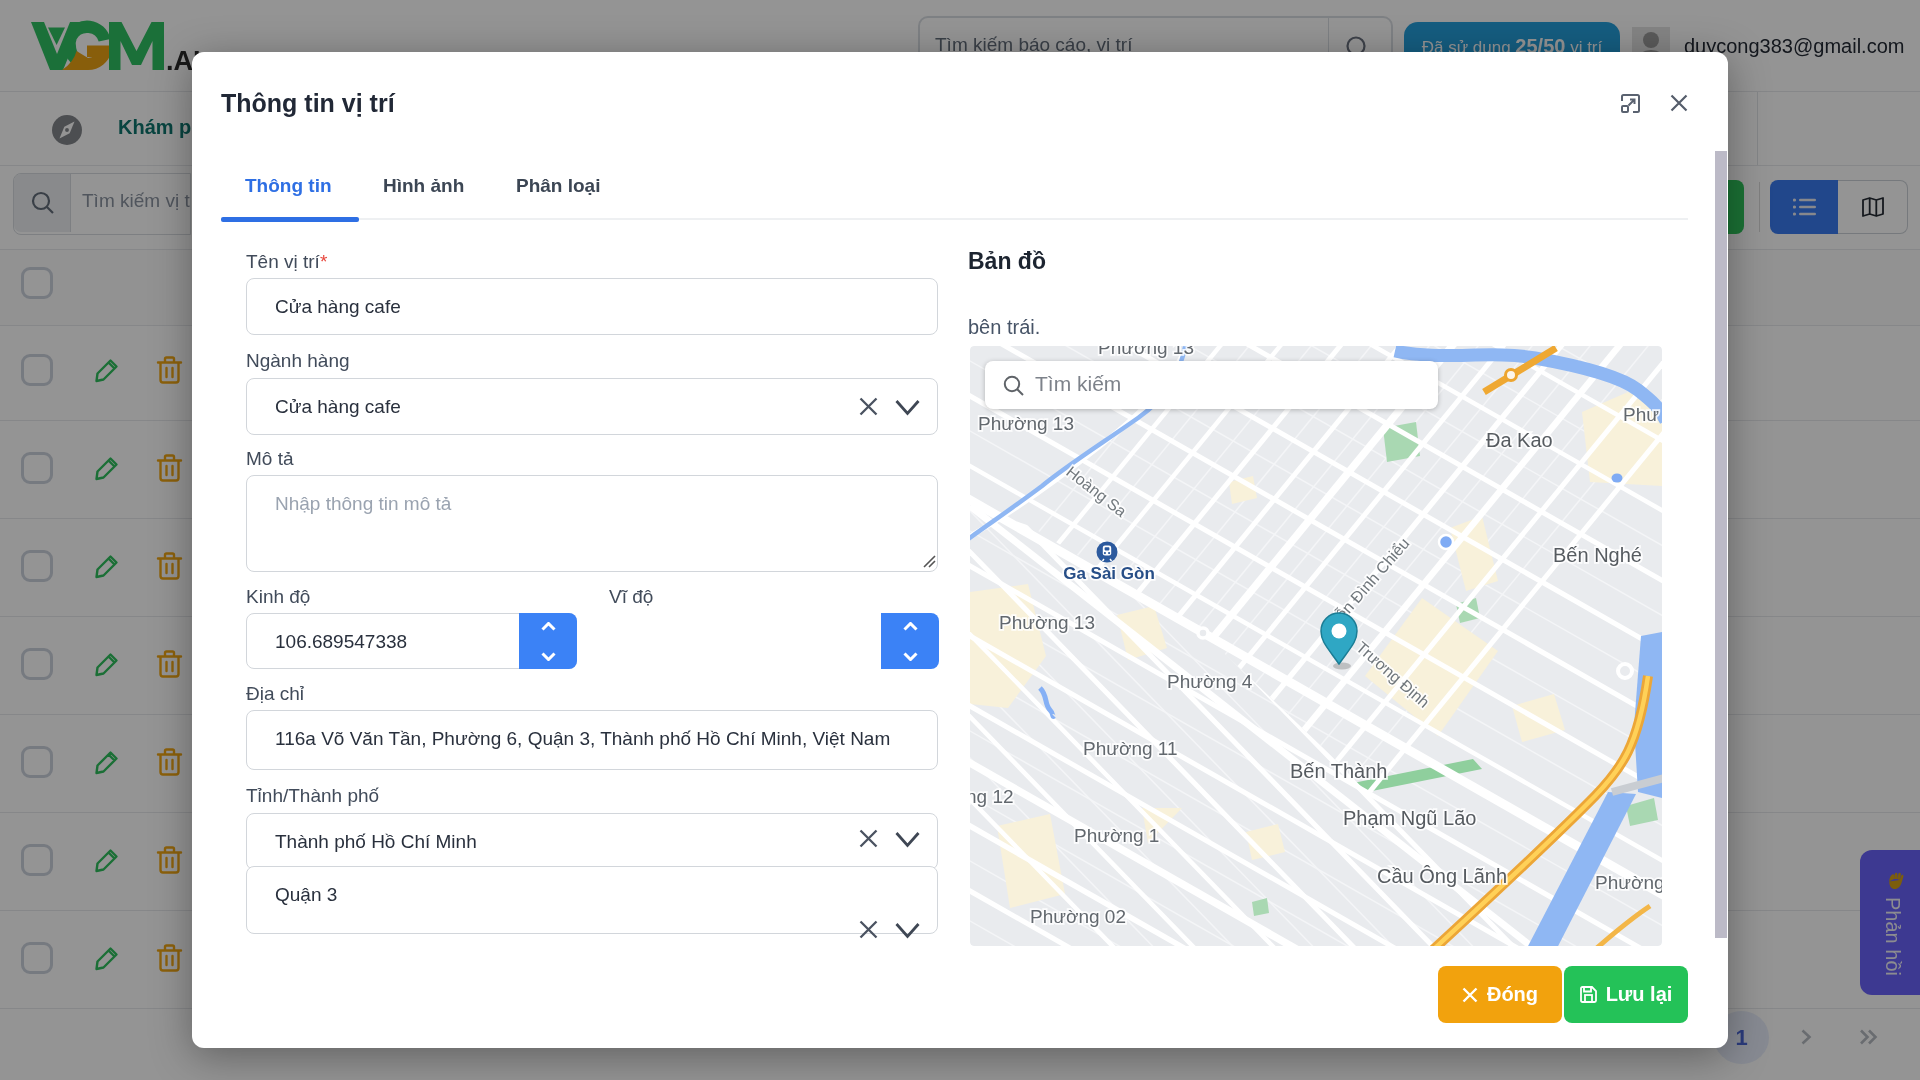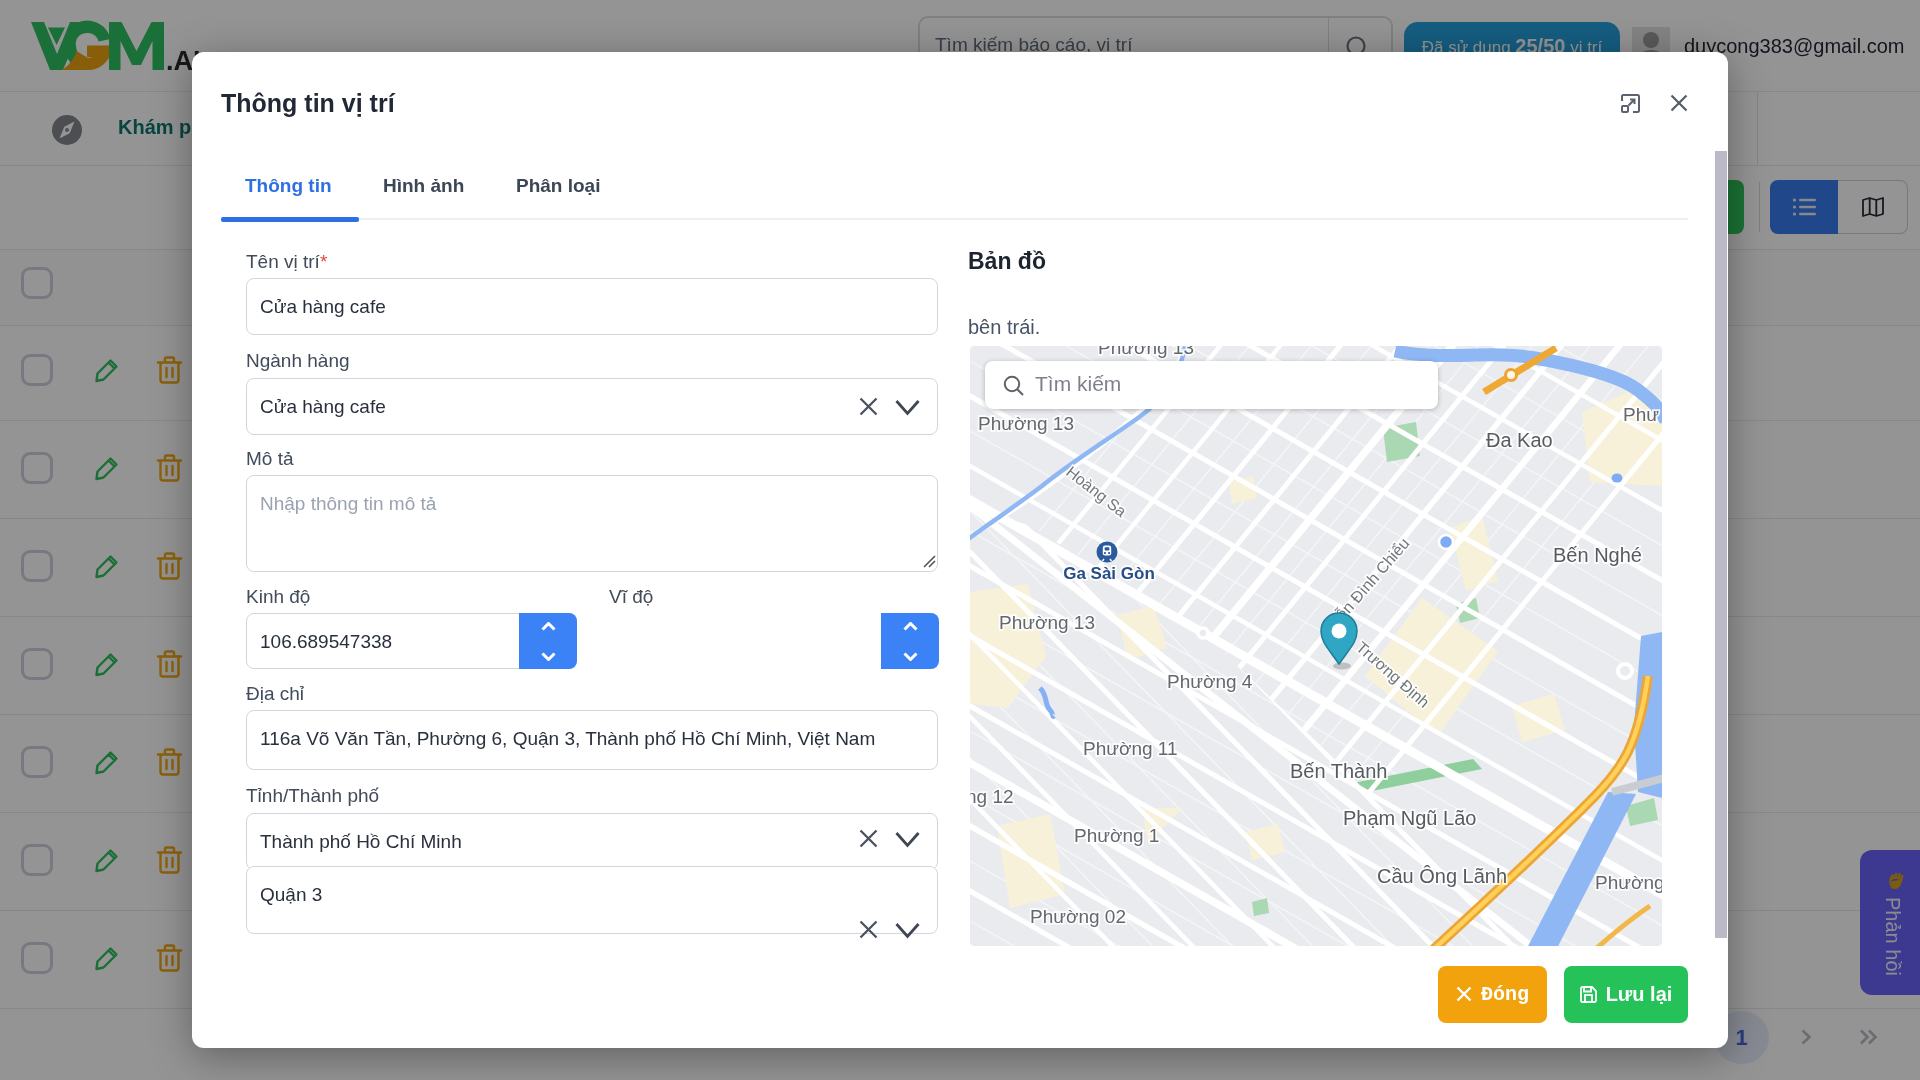--- a/index.html
+++ b/index.html
@@ -40,31 +40,31 @@
   #mask { position:absolute; inset:0; background:rgba(0,0,0,0.42); }
   
   #modal { position:absolute; left:192px; top:52px; width:1536px; height:996px; background:#fff; border-radius:12px; box-shadow:0 8px 40px rgba(0,0,0,0.35); }
   #modal .title { position:absolute; left:29px; top:37px; font-size:25px; font-weight:bold; color:#212836; }
   #tabline { position:absolute; left:29px; top:166px; width:1467px; height:2px; background:#eef0f2; }
   #inkbar { position:absolute; left:29px; top:165px; width:138px; height:5px; background:#2e6fe4; border-radius:2px; }
   .tab { position:absolute; top:123px; font-size:19px; font-weight:bold; color:#3c4654; }
   #scrollthumb { position:absolute; left:1523px; top:99px; width:12px; height:787px; background:#bcbac7; }
   
   .lbl { position:absolute; left:54px; font-size:19px; color:#414b5a; }
-  .inp { position:absolute; left:54px; width:692px; height:57px; border:1px solid #d2d6db; border-radius:8px; background:#fff; font-size:19px; color:#29303d; line-height:55px; padding-left:13px; white-space:nowrap; overflow:hidden; }
+  .inp { position:absolute; left:54px; width:692px; height:57px; border:1px solid #d2d6db; border-radius:8px; background:#fff; font-size:19px; color:#29303d; line-height:55px; padding-left:28px; white-space:nowrap; overflow:hidden; }
   .icx { position:absolute; }
   
   #bando { position:absolute; left:776px; top:196px; font-size:23px; font-weight:bold; color:#1c2430; }
   .desc { position:absolute; left:776px; font-size:20px; color:#475467; }
   #map { position:absolute; left:778px; top:294px; width:692px; height:600px; }
   #map-search { position:absolute; left:793px; top:309px; width:453px; height:48px; background:#fff; border-radius:8px; box-shadow:0 1px 5px rgba(0,0,0,0.25); }
   #map-search .ph { position:absolute; left:50px; top:11px; font-size:21px; color:#7d828a; }
   
   .btn { position:absolute; top:914px; height:57px; border-radius:8px; color:#fff; font-size:20px; font-weight:bold; text-align:center; }
-  #btn-close { left:1246px; width:109px; background:#f2a20d; line-height:57px;font-family:Liberation Mono, monospace; }
+  #btn-close { left:1246px; width:124px; background:#f2a20d; line-height:57px; }
   #btn-save { left:1372px; width:124px; background:#24c258; line-height:57px; }
 </style>
 </head>
 <body>
 <div id="bg">
 
   <svg class="abs" style="left:0px;top:0px" width="230" height="80" viewBox="0 0 230 80">
 
     <polygon points="31,22 83,22 63,70 50,70" fill="#30c263"></polygon>
     <polygon points="44,22 70,22 57,54" fill="#ffffff"></polygon>
@@ -98,20 +98,28 @@
 
   <svg class="abs" style="left:52px;top:115px" width="30" height="30" viewBox="0 0 28 28">
     <circle cx="14" cy="14" r="14" fill="#84878c"></circle>
     <polygon points="21,6 11.5,11 7,22 16.5,17" fill="#fff"></polygon>
     <circle cx="14" cy="14" r="1.8" fill="#84878c"></circle>
   </svg>
   <div id="khampha">Khám phá</div>
   <div class="abs" style="left:1757px;top:92px;width:1px;height:73px;background:#e2e5e9"></div>
   <div class="hborder" style="top:165px"></div>
 
+  <div id="f-search">
+    <div class="ico"></div>
+    <svg class="abs" style="left:16px;top:16px" width="26" height="26" viewBox="0 0 26 26">
+        <circle cx="11" cy="11" r="8" fill="none" stroke="#636d7a" stroke-width="2.2"></circle>
+        <line x1="17" y1="17" x2="23" y2="23" stroke="#636d7a" stroke-width="2.2"></line>
+      </svg>
+    <span class="ph">Tìm kiếm vị t</span>
+  </div>
   <div id="g-btn"></div>
   <div id="vdiv"></div>
   <div id="toggle-blue">
     <svg class="abs" style="left:23px;top:18px" width="23" height="18" viewBox="0 0 23 18">
       <circle cx="1.5" cy="2" r="1.6" fill="#e8eaf2"></circle>
         <rect x="6" y="0.7" width="17" height="2.6" rx="1.3" fill="#e8eaf2"></rect>
       <circle cx="1.5" cy="9" r="1.6" fill="#e8eaf2"></circle>
         <rect x="6" y="7.7" width="17" height="2.6" rx="1.3" fill="#e8eaf2"></rect>
       <circle cx="1.5" cy="16" r="1.6" fill="#e8eaf2"></circle>
         <rect x="6" y="14.7" width="17" height="2.6" rx="1.3" fill="#e8eaf2"></rect>

